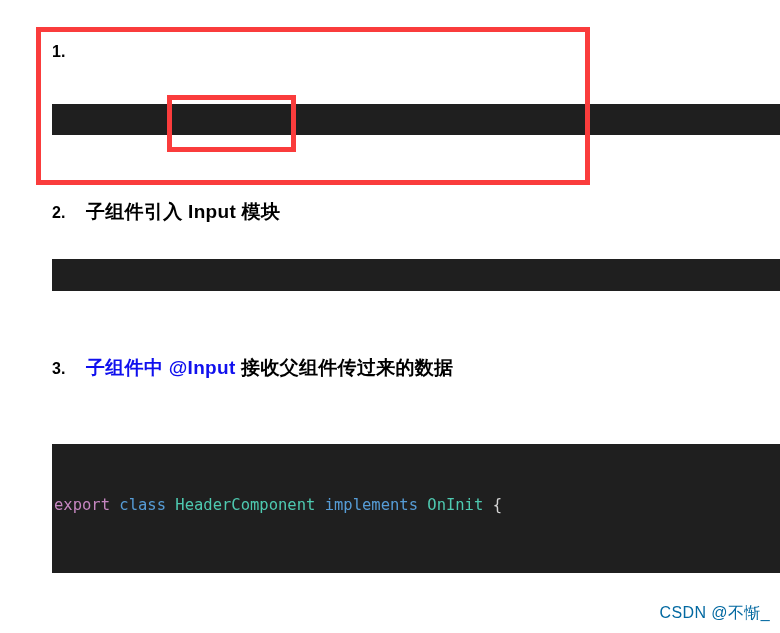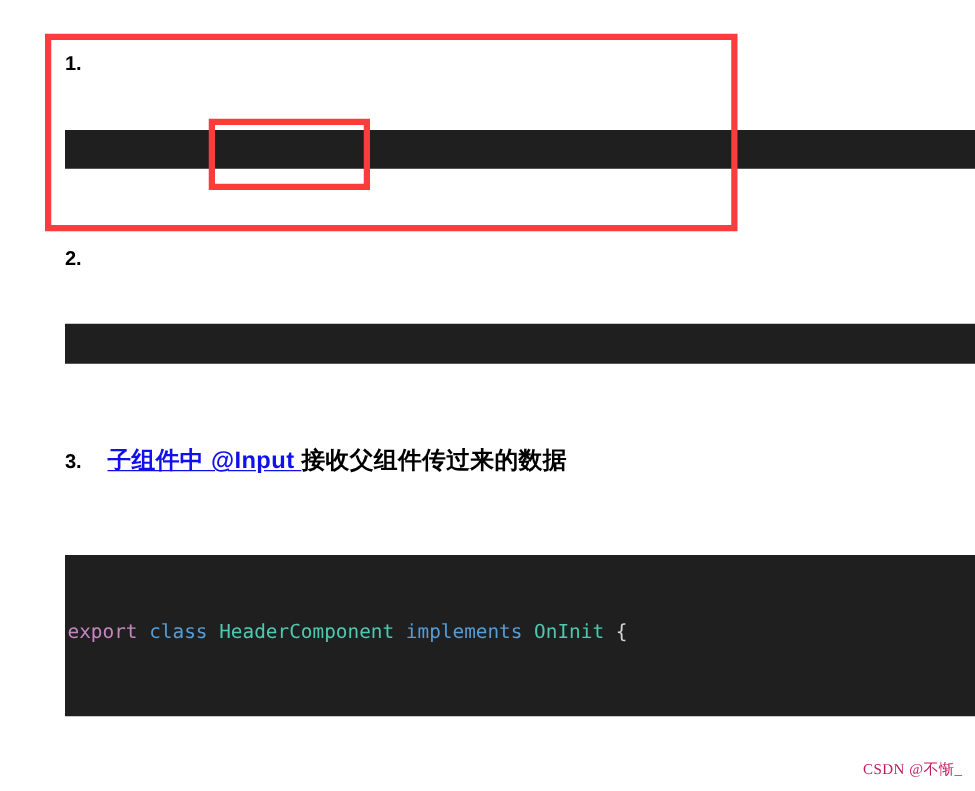--- a/index.html
+++ b/index.html
@@ -36,21 +36,20 @@
     flex: 0 0 34px;
   }
   .step-text {
     font-size: 19px;
     font-weight: bold;
     color: #000000;
     letter-spacing: 0.3px;
   }
   .step-text .link {
     color: #1010ee;
-    text-decoration: underline;
     text-underline-offset: 2px;
   }
 
   #step1 { left: 52px; top: 43px; }
   #step2 { left: 52px; top: 199px; }
   #step3 { left: 52px; top: 355px; }
 
   
   .code-block {
     position: absolute;
@@ -109,23 +108,23 @@
     top: 95px;
     width: 129px;
     height: 57px;
   }
 
   
   #watermark {
     position: absolute;
     right: 10px;
     bottom: 9px;
-    font-size: 12px;
-    color: #be185d;
-    font-family: Liberation Serif, serif;
+    font-size: 16px;
+    color: #0369a1;
+    font-family: Liberation Sans, sans-serif;
     letter-spacing: 0.4px;
   }
 </style>
 </head>
 <body>
 
 <div class="page">
 
   <div class="step" id="step1">
     <span class="step-num">1.</span>
@@ -133,20 +132,21 @@
 
   <div class="code-block" id="code1">
     
   </div>
 
   <div class="redbox" id="redbox-outer"></div>
   <div class="redbox" id="redbox-inner"></div>
 
   <div class="step" id="step2">
     <span class="step-num">2.</span>
+    <span class="step-text">子组件引入 Input 模块</span>
   </div>
 
   <div class="code-block" id="code2">
     
   </div>
 
   <div class="step" id="step3">
     <span class="step-num">3.</span>
     <span class="step-text"><span class="link">子组件中  @Input </span><span>接收父组件传过来的数据</span></span>
   </div>

